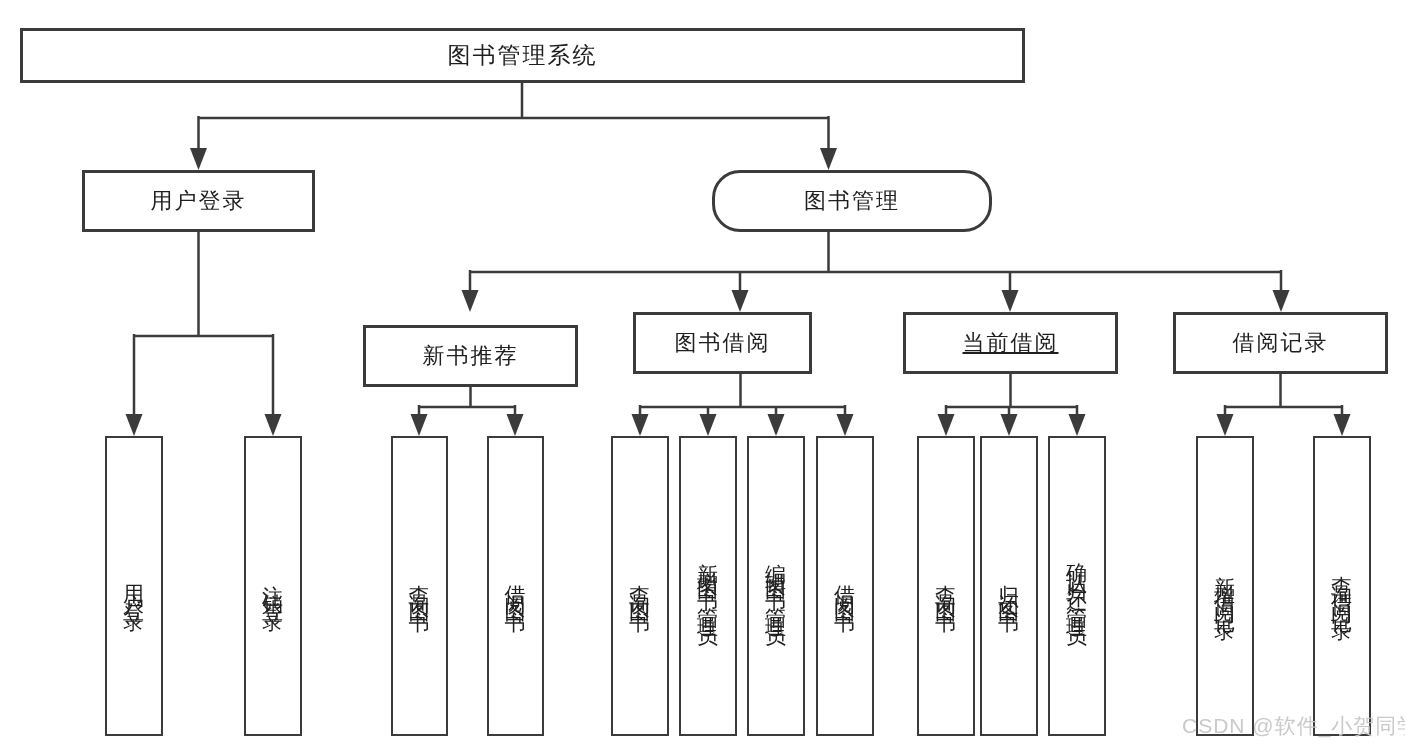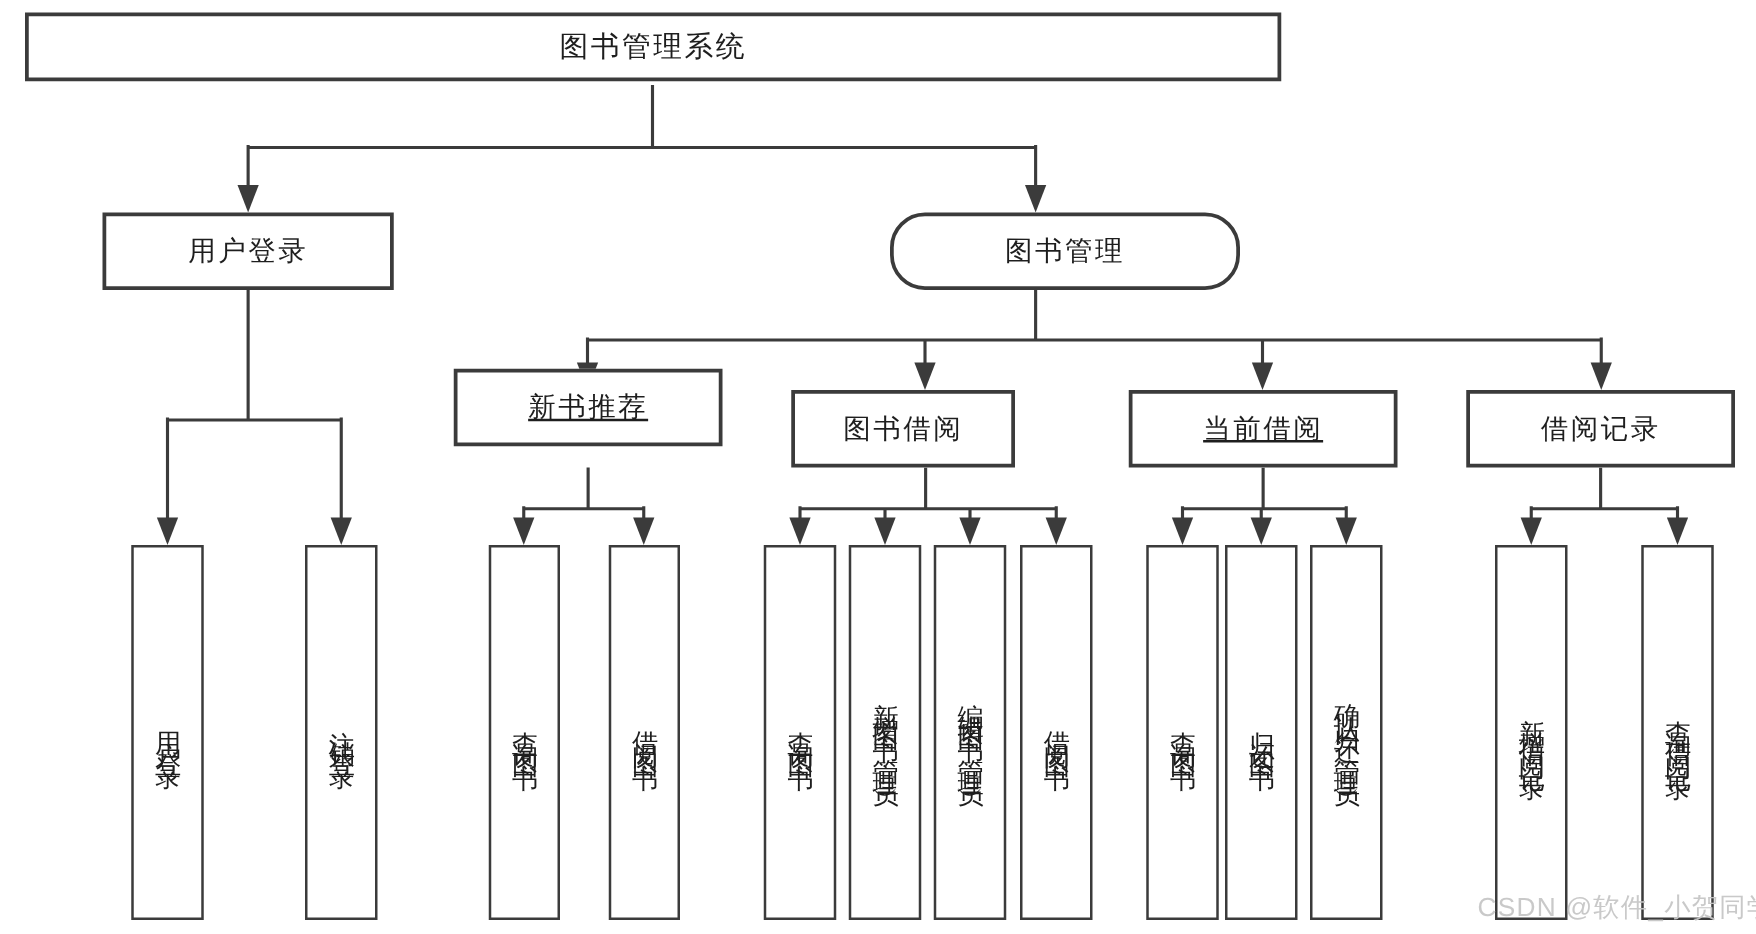--- a/index.html
+++ b/index.html
@@ -84,26 +84,26 @@
       <polygon points="767.5,414 784.5,414 776,436"></polygon>
       <polygon points="836.5,414 853.5,414 845,436"></polygon>
       <polygon points="937.5,414 954.5,414 946,436"></polygon>
       <polygon points="1000.5,414 1017.5,414 1009,436"></polygon>
       <polygon points="1068.5,414 1085.5,414 1077,436"></polygon>
       <polygon points="1216.5,414 1233.5,414 1225,436"></polygon>
       <polygon points="1333.5,414 1350.5,414 1342,436"></polygon>
     </g>
   </svg>
 
-  <div class="node hbox root-box" style="left:20px; top:10px; width:1005px; height:55px;">图书管理系统</div>
+  <div class="node hbox root-box" style="left:20px; top:28px; width:1005px; height:55px;">图书管理系统</div>
 
   <div class="node hbox" style="left:82px; top:170px; width:233px; height:62px;">用户登录</div>
   <div class="node hbox" style="left:712px; top:170px; width:280px; height:62px;border-radius:28px;">图书管理</div>
 
-  <div class="node hbox" style="left:363px; top:295px; width:215px; height:62px;text-decoration:underline;">新书推荐</div>
+  <div class="node hbox" style="left:363px; top:325px; width:215px; height:62px;">新书推荐</div>
   <div class="node hbox" style="left:633px; top:312px; width:179px; height:62px;">图书借阅</div>
   <div class="node hbox" style="left:903px; top:312px; width:215px; height:62px;text-decoration:underline;">当前借阅</div>
   <div class="node hbox" style="left:1173px; top:312px; width:215px; height:62px;">借阅记录</div>
 
   <div class="node vbox" style="left:105px; top:436px; width:58px; height:300px;">用户登录</div>
   <div class="node vbox" style="left:244px; top:436px; width:58px; height:300px;">注销登录</div>
 
   <div class="node vbox" style="left:391px; top:436px; width:57px; height:300px;">查询图书</div>
   <div class="node vbox" style="left:487px; top:436px; width:57px; height:300px;">借阅图书</div>
 

